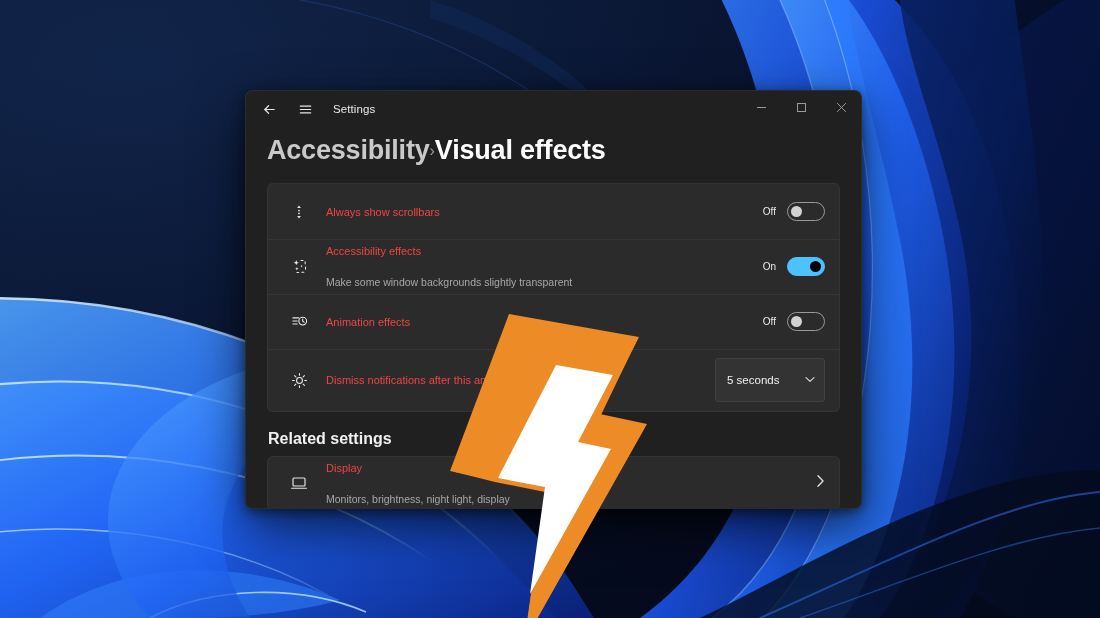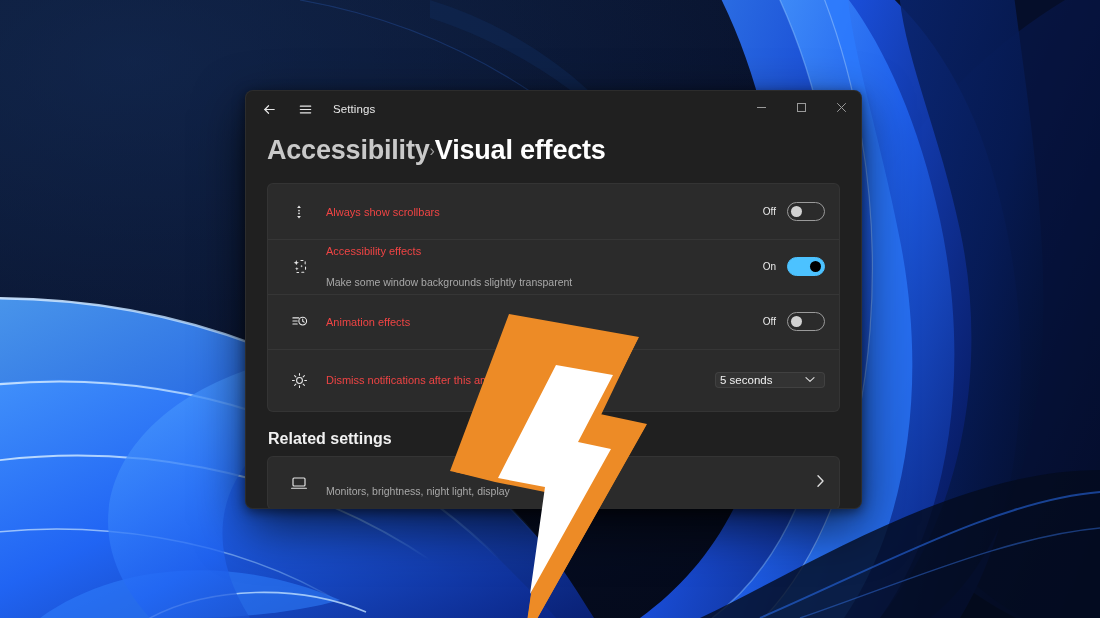--- a/index.html
+++ b/index.html
@@ -86,25 +86,25 @@
     position:absolute; left:3px; top:3px; width:11px; height:11px;
     border-radius:50%; background:#d2d2d2;
   }
   .toggle.on { background:#4cc2ff; border:1px solid #4cc2ff; }
   .toggle.on .knob {
     position:absolute; right:3px; top:3px; width:11px; height:11px;
     border-radius:50%; background:#000;
   }
 
   .dropdown {
-    width:110px; height:16px; background:#333333;
+    width:110px; height:44px; background:#333333;
     border:1px solid rgba(255,255,255,.07);
     border-radius:4px;
     display:flex; align-items:center; justify-content:space-between;
-    padding:0 9px 0 4px;
+    padding:0 9px 0 11px;
   }
   .dd-value { font-size:11.5px; color:#f0f0f0; }
   .dd-caret { color:#d8d8d8; font-size:9px; line-height:1; }
 
   #related-heading {
     font-size:16px; font-weight:600; color:#f0f0f0;
     margin:18px 0 8px 1px;
   }
   .chev-right { color:#dcdcdc; }
 
@@ -341,20 +341,21 @@
 
     <div class="card">
       <div class="row" style="min-height:52px;">
         <div class="row-icon">
           <svg width="18" height="18" viewBox="0 0 18 18" fill="none" stroke="currentColor" stroke-width="1.15" stroke-linejoin="round" stroke-linecap="round">
             <rect x="3" y="4" width="12" height="8" rx="1"></rect>
             <path d="M1.6 14.2h14.8"></path>
           </svg>
         </div>
         <div class="row-text">
+          <div class="row-title">Display</div>
           <div class="row-sub">Monitors, brightness, night light, display</div>
         </div>
         <div class="row-right">
           <span class="chev-right">
             <svg width="9" height="14" viewBox="0 0 9 14" fill="none" stroke="currentColor" stroke-width="1.4" stroke-linecap="round" stroke-linejoin="round">
                 <path d="M2 1.8L7 7l-5 5.2"></path>
               </svg>
           </span>
         </div>
       </div>

